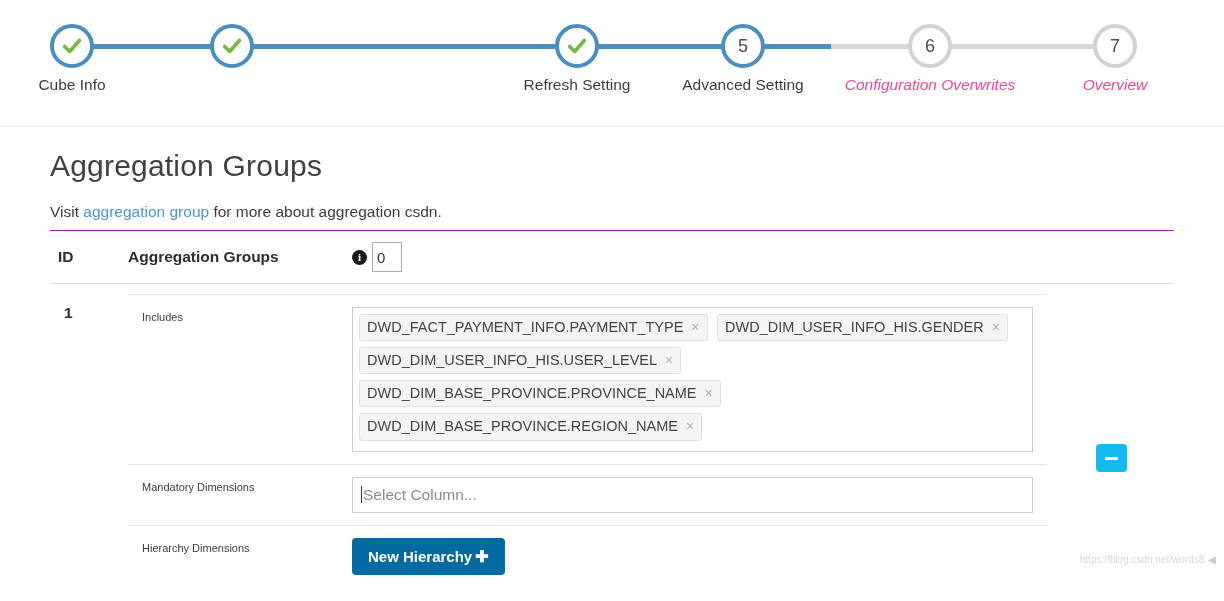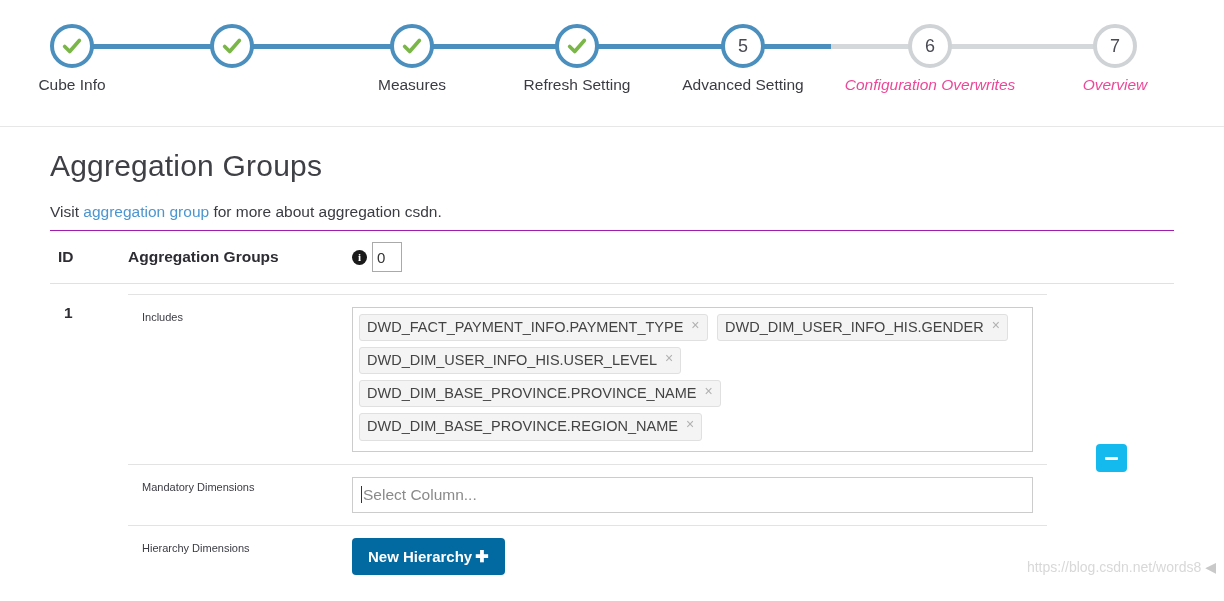--- a/index.html
+++ b/index.html
@@ -161,21 +161,21 @@
   
   .chips-box {
     border: 1px solid #ccc;
     background: #fff;
     padding: 6px 6px 4px 6px;
     min-height: 134px;
     line-height: 0;
   }
   .chip {
     display: inline-flex;
-    align-items: flex-start;
+    align-items: center;
     background: #f4f4f4;
     border: 1px solid #e0e0e0;
     border-radius: 3px;
     padding: 3px 7px 4px 7px;
     margin: 0 5px 6px 0;
     font-size: 14.5px;
     color: #444;
     line-height: 1.25;
     font-family: "Liberation Sans", sans-serif;
   }
@@ -239,22 +239,22 @@
     display: block;
     width: 13px; height: 3px;
     background: #fff;
     border-radius: 1px;
   }
 
   
   #watermark {
     position: absolute;
     right: 8px;
-    bottom: 12px;
-    font-size: 14px;
+    bottom: 22px;
+    font-size: 10px;
     color: #d8d8d8;
     white-space: nowrap;
     user-select: none;
   }
   #watermark .wm-mark { color: #c9c9c9; margin-left: 4px; }
 </style>
 </head>
 <body>
 
 <div id="wizard-stepper">
@@ -282,30 +282,20 @@
     <div class="step" style="left:145px;">
       <div class="step-circle">
         <span class="step-check">
           <svg width="22" height="22" viewBox="0 0 24 24">
               <path d="M4 12.5 L9.5 18 L20 6" fill="none" stroke="#7ab648" stroke-width="4" stroke-linecap="round" stroke-linejoin="round"></path>
             </svg>
         </span>
       </div>
     </div>
 
-    <div class="step" style="left:325px;">
-      <div class="step-circle">
-        <span class="step-check">
-          <svg width="22" height="22" viewBox="0 0 24 24">
-              <path d="M4 12.5 L9.5 18 L20 6" fill="none" stroke="#7ab648" stroke-width="4" stroke-linecap="round" stroke-linejoin="round"></path>
-            </svg>
-        </span>
-      </div>
-      <div class="step-label">Measures</div>
-    </div>
 
     <div class="step" style="left:490px;">
       <div class="step-circle">
         <span class="step-check">
           <svg width="22" height="22" viewBox="0 0 24 24">
               <path d="M4 12.5 L9.5 18 L20 6" fill="none" stroke="#7ab648" stroke-width="4" stroke-linecap="round" stroke-linejoin="round"></path>
             </svg>
         </span>
       </div>
       <div class="step-label">Refresh Setting</div>

